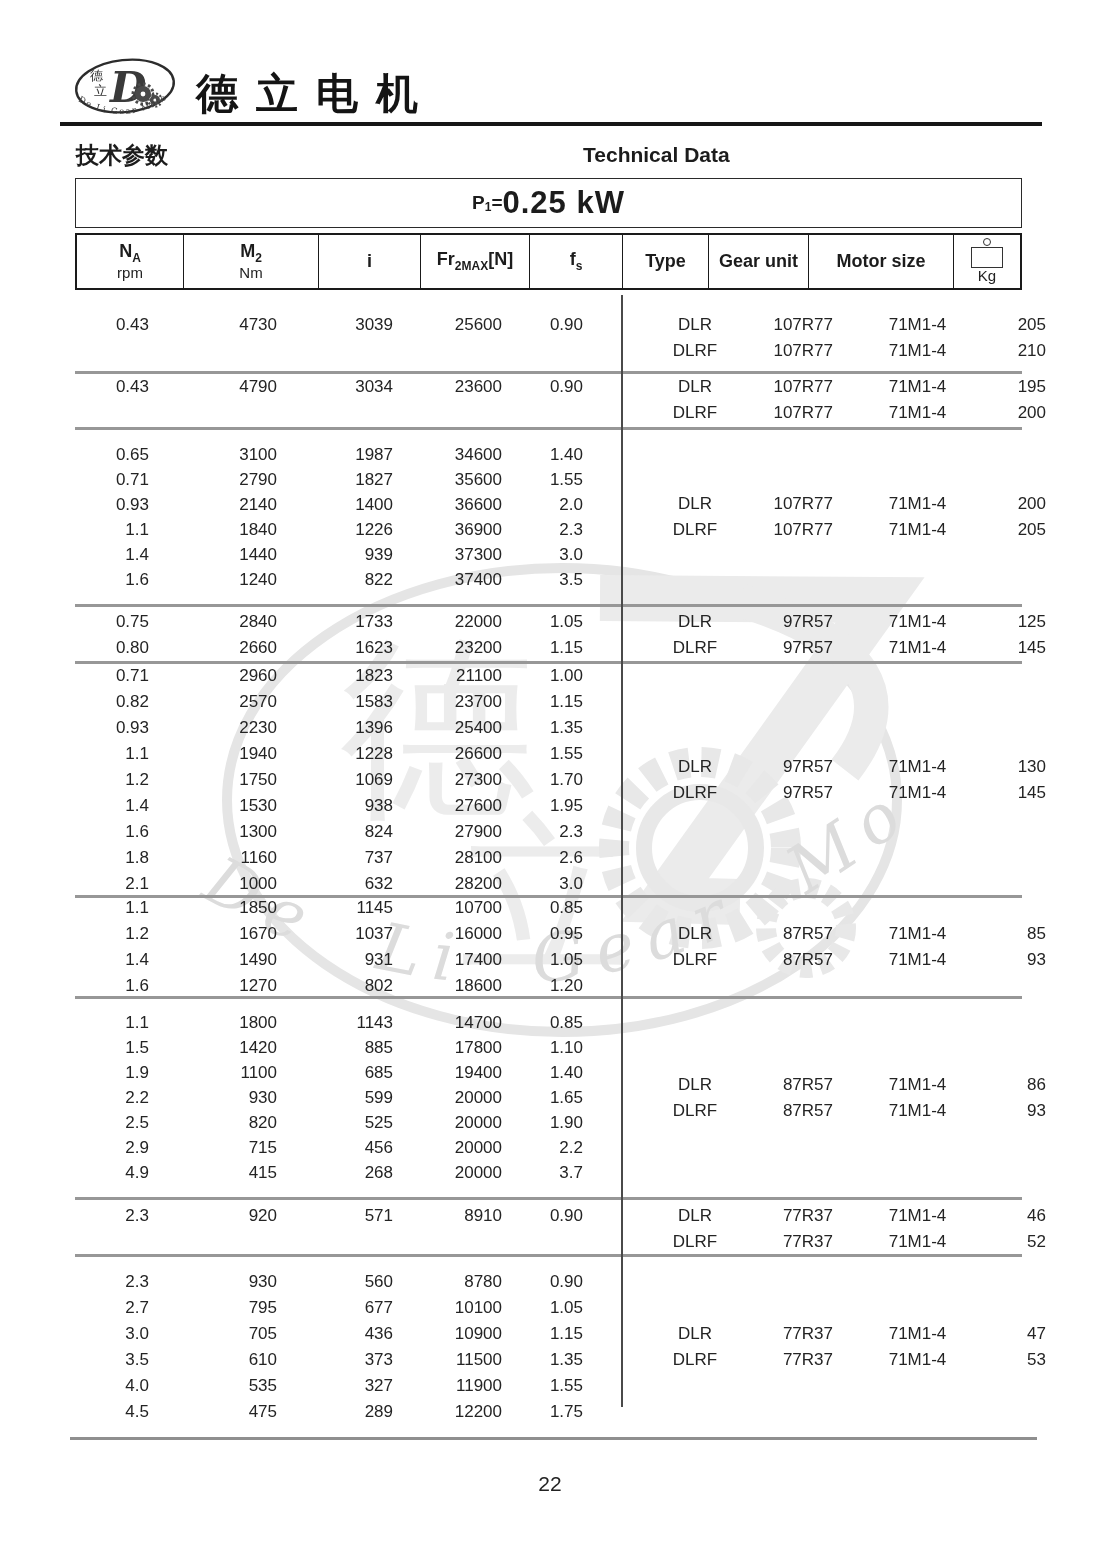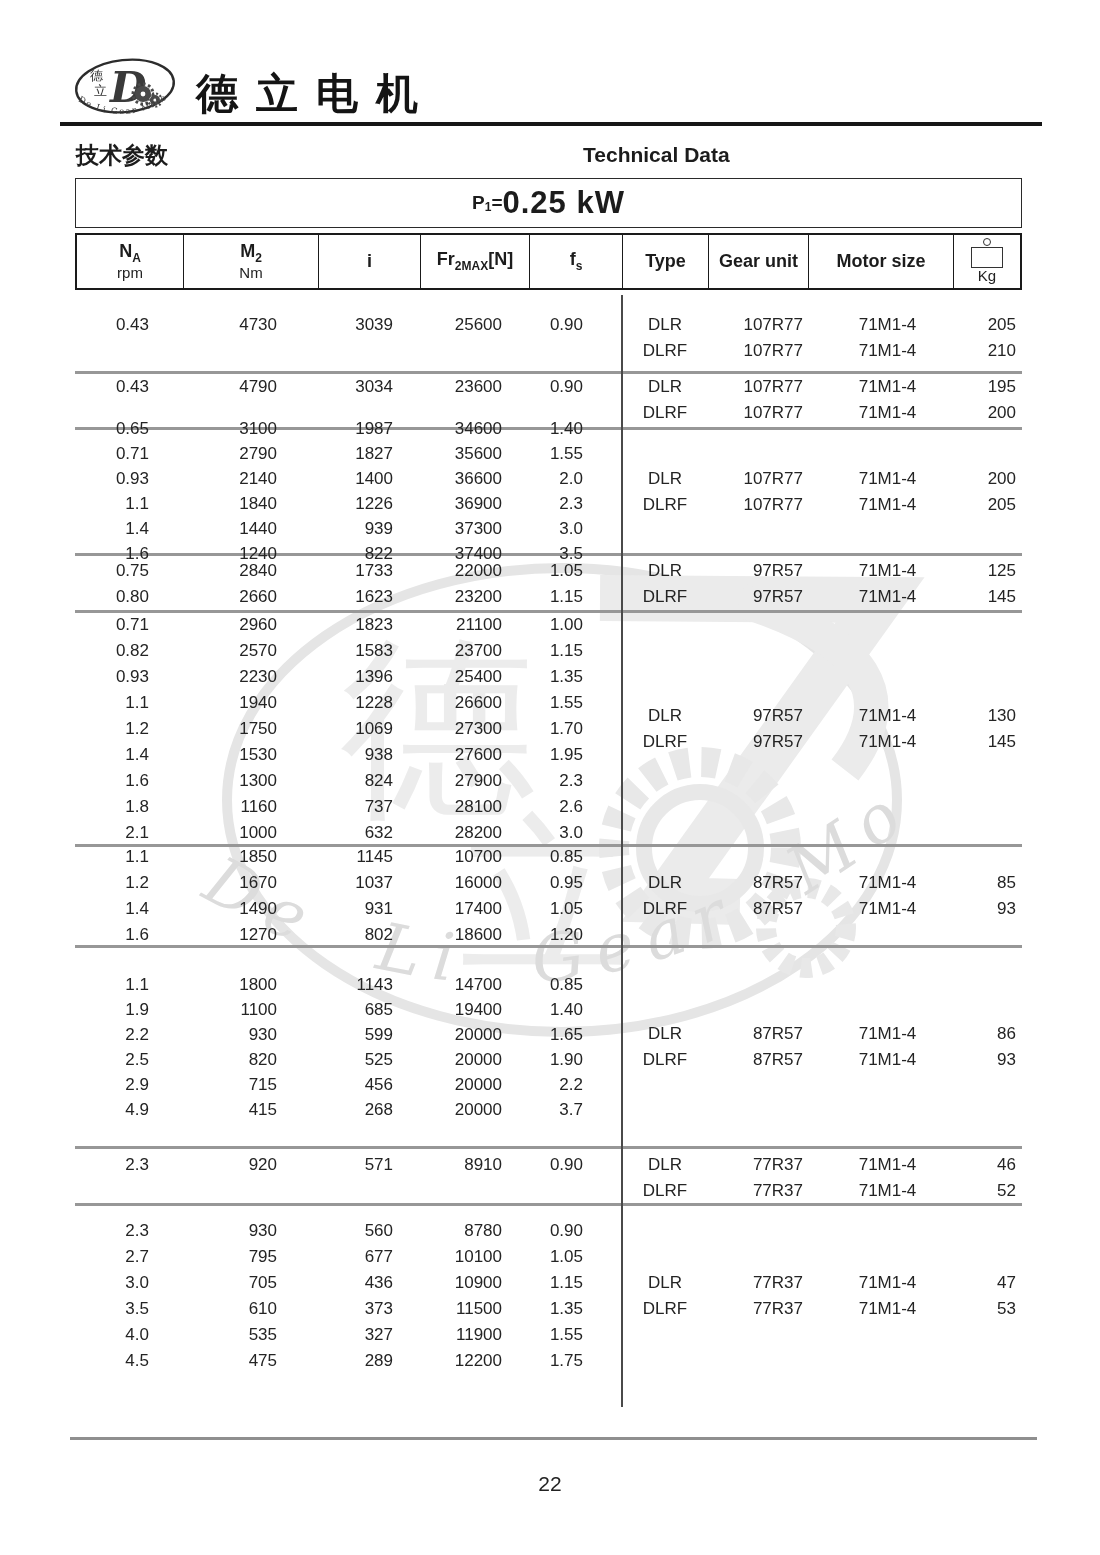--- a/index.html
+++ b/index.html
@@ -30,25 +30,25 @@
   .hcell:first-child{border-left:none;}
   .hmain{font-weight:bold;font-size:18px;}
   .hmain sub{font-size:12px;font-weight:bold;}
   .hunit{font-size:15px;color:#222;}
   .kg-icon{position:relative;width:30px;height:19px;border:1.6px solid #333;margin-top:9px;background:#fff;}
   .kg-knob{position:absolute;left:50%;top:-10px;transform:translateX(-50%);
     width:6px;height:6px;border:1.4px solid #333;border-radius:50%;background:#fff;}
   
   .tbody{position:absolute;left:75px;top:295px;width:947px;height:1142px;z-index:1;}
   .divider{position:absolute;left:546px;top:0;width:1.6px;height:1112px;background:#4a4a4a;}
-  .block{display:flex;box-sizing:border-box;border-bottom:3px solid #979797;}
+  .block{display:flex;box-sizing:border-box;border-bottom:3px solid #979797;gap:30px;}
   .block:last-child{border-bottom:none;}
   .b0{height:79px;padding-top:17px;}
   .b1{height:56px;}
-  .b2{height:126px;}
+  .b2{height:177px;}
   .b3{height:57px;padding-top:2px;}
   .b4{height:234px;}
   .b5{height:101px;}
   .b6{height:201px;}
   .b7{height:57px;padding-top:3px;}
   .b8{height:180px;}
   .vcenter{align-items:center;}
   .left-rows{width:547px;}
   .right-group{width:400px;}
   .drow{display:grid;grid-template-columns:108px 135px 102px 109px 93px;height:26px;align-items:center;}
@@ -437,20 +437,27 @@
       <div class="block b6 vcenter">
         <div class="left-rows">
           <div class="drow">
             <div class="cell c-na">1.1</div>
             <div class="cell c-m2">1800</div>
             <div class="cell c-i">1143</div>
             <div class="cell c-fr">14700</div>
             <div class="cell c-fs">0.85</div>
           </div>
           <div class="drow">
+            <div class="cell c-na">1.5</div>
+            <div class="cell c-m2">1420</div>
+            <div class="cell c-i">885</div>
+            <div class="cell c-fr">17800</div>
+            <div class="cell c-fs">1.10</div>
+          </div>
+          <div class="drow">
             <div class="cell c-na">1.9</div>
             <div class="cell c-m2">1100</div>
             <div class="cell c-i">685</div>
             <div class="cell c-fr">19400</div>
             <div class="cell c-fs">1.40</div>
           </div>
           <div class="drow">
             <div class="cell c-na">2.2</div>
             <div class="cell c-m2">930</div>
             <div class="cell c-i">599</div>

